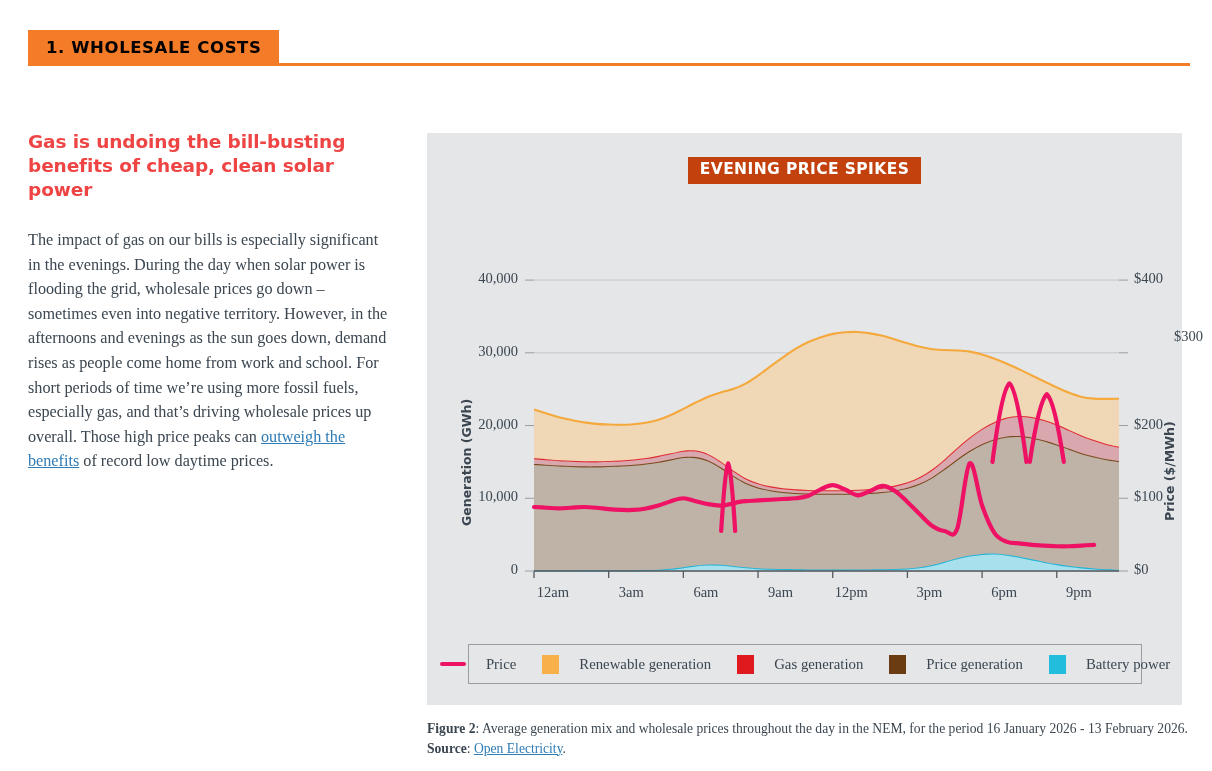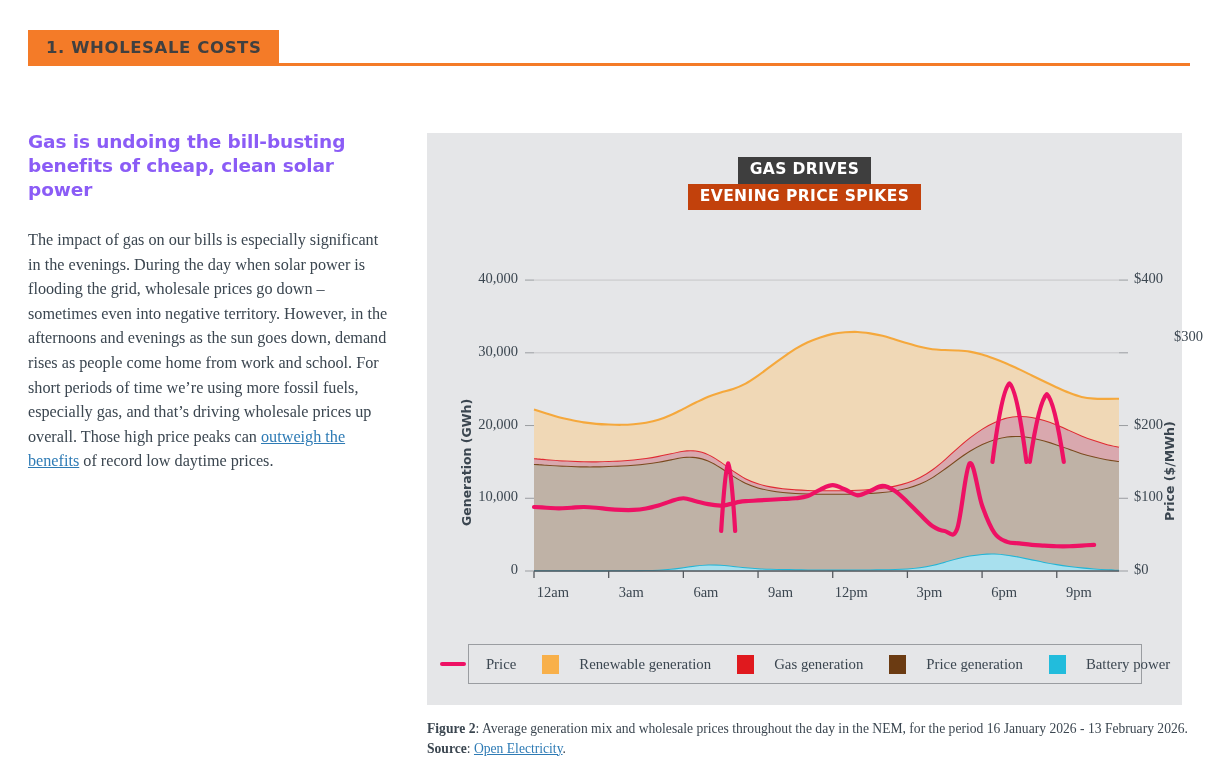--- a/index.html
+++ b/index.html
@@ -17,37 +17,37 @@
     position: absolute; left: 28px; top: 30px;
     height: 34px; padding: 0 18px 0 18px;
     background: #F47B28;
     display: flex; align-items: center;
   }
   .section-tab-label {
     font-family: "DejaVu Sans", sans-serif;
     font-weight: bold;
     font-size: 16.5px;
     letter-spacing: 0.6px;
-    color: #404040;
+    color: #000000;
     white-space: nowrap;
   }
   .section-rule {
     position: absolute; left: 28px; top: 63px;
     width: 1162px; height: 2.5px;
     background: #F47B28;
   }
 
   
   .left-col { position: absolute; left: 28px; top: 130px; width: 362px; }
   .headline {
     font-family: "DejaVu Sans", sans-serif;
     font-weight: bold;
     font-size: 18.5px;
     line-height: 24px;
-    color: #8b5cf6;
+    color: #ef4444;
     letter-spacing: -0.1px;
   }
   .body-copy {
     margin-top: 26px;
     font-family: "Liberation Serif", serif;
     font-size: 16.2px;
     line-height: 24.6px;
     color: #3B4650;
   }
   .inline-link {
@@ -156,23 +156,20 @@
   <div class="left-col">
     <div class="headline">Gas is undoing the bill-busting benefits of cheap, clean solar power</div>
     <div class="body-copy">
       <span>The impact of gas on our bills is especially significant in the evenings. During the day when solar power is flooding the grid, wholesale prices go down – sometimes even into negative territory. However, in the afternoons and evenings as the sun goes down, demand rises as people come home from work and school. For short periods of time we’re using more fossil fuels, especially gas, and that’s driving wholesale prices up overall. Those high price peaks can </span><a class="inline-link" href="#">outweigh the benefits</a><span> of record low daytime prices.</span>
     </div>
   </div>
 
   <div class="chart-panel">
 
     <div class="badges">
-      <div class="badge-row">
-        <span class="badge dark">GAS DRIVES</span>
-      </div>
       <div class="badge-row">
         <span class="badge pink">EVENING PRICE SPIKES</span>
       </div>
     </div>
 
     <div class="plot-wrap">
       <span class="axis-title left">Generation (GWh)</span>
       <span class="axis-title right">Price ($/MWh)</span>
       <svg id="plot-svg" width="755" height="400" viewBox="0 0 755 400">
           <rect x="0" y="0" width="755" height="400" fill="#E5E6E8"></rect>

